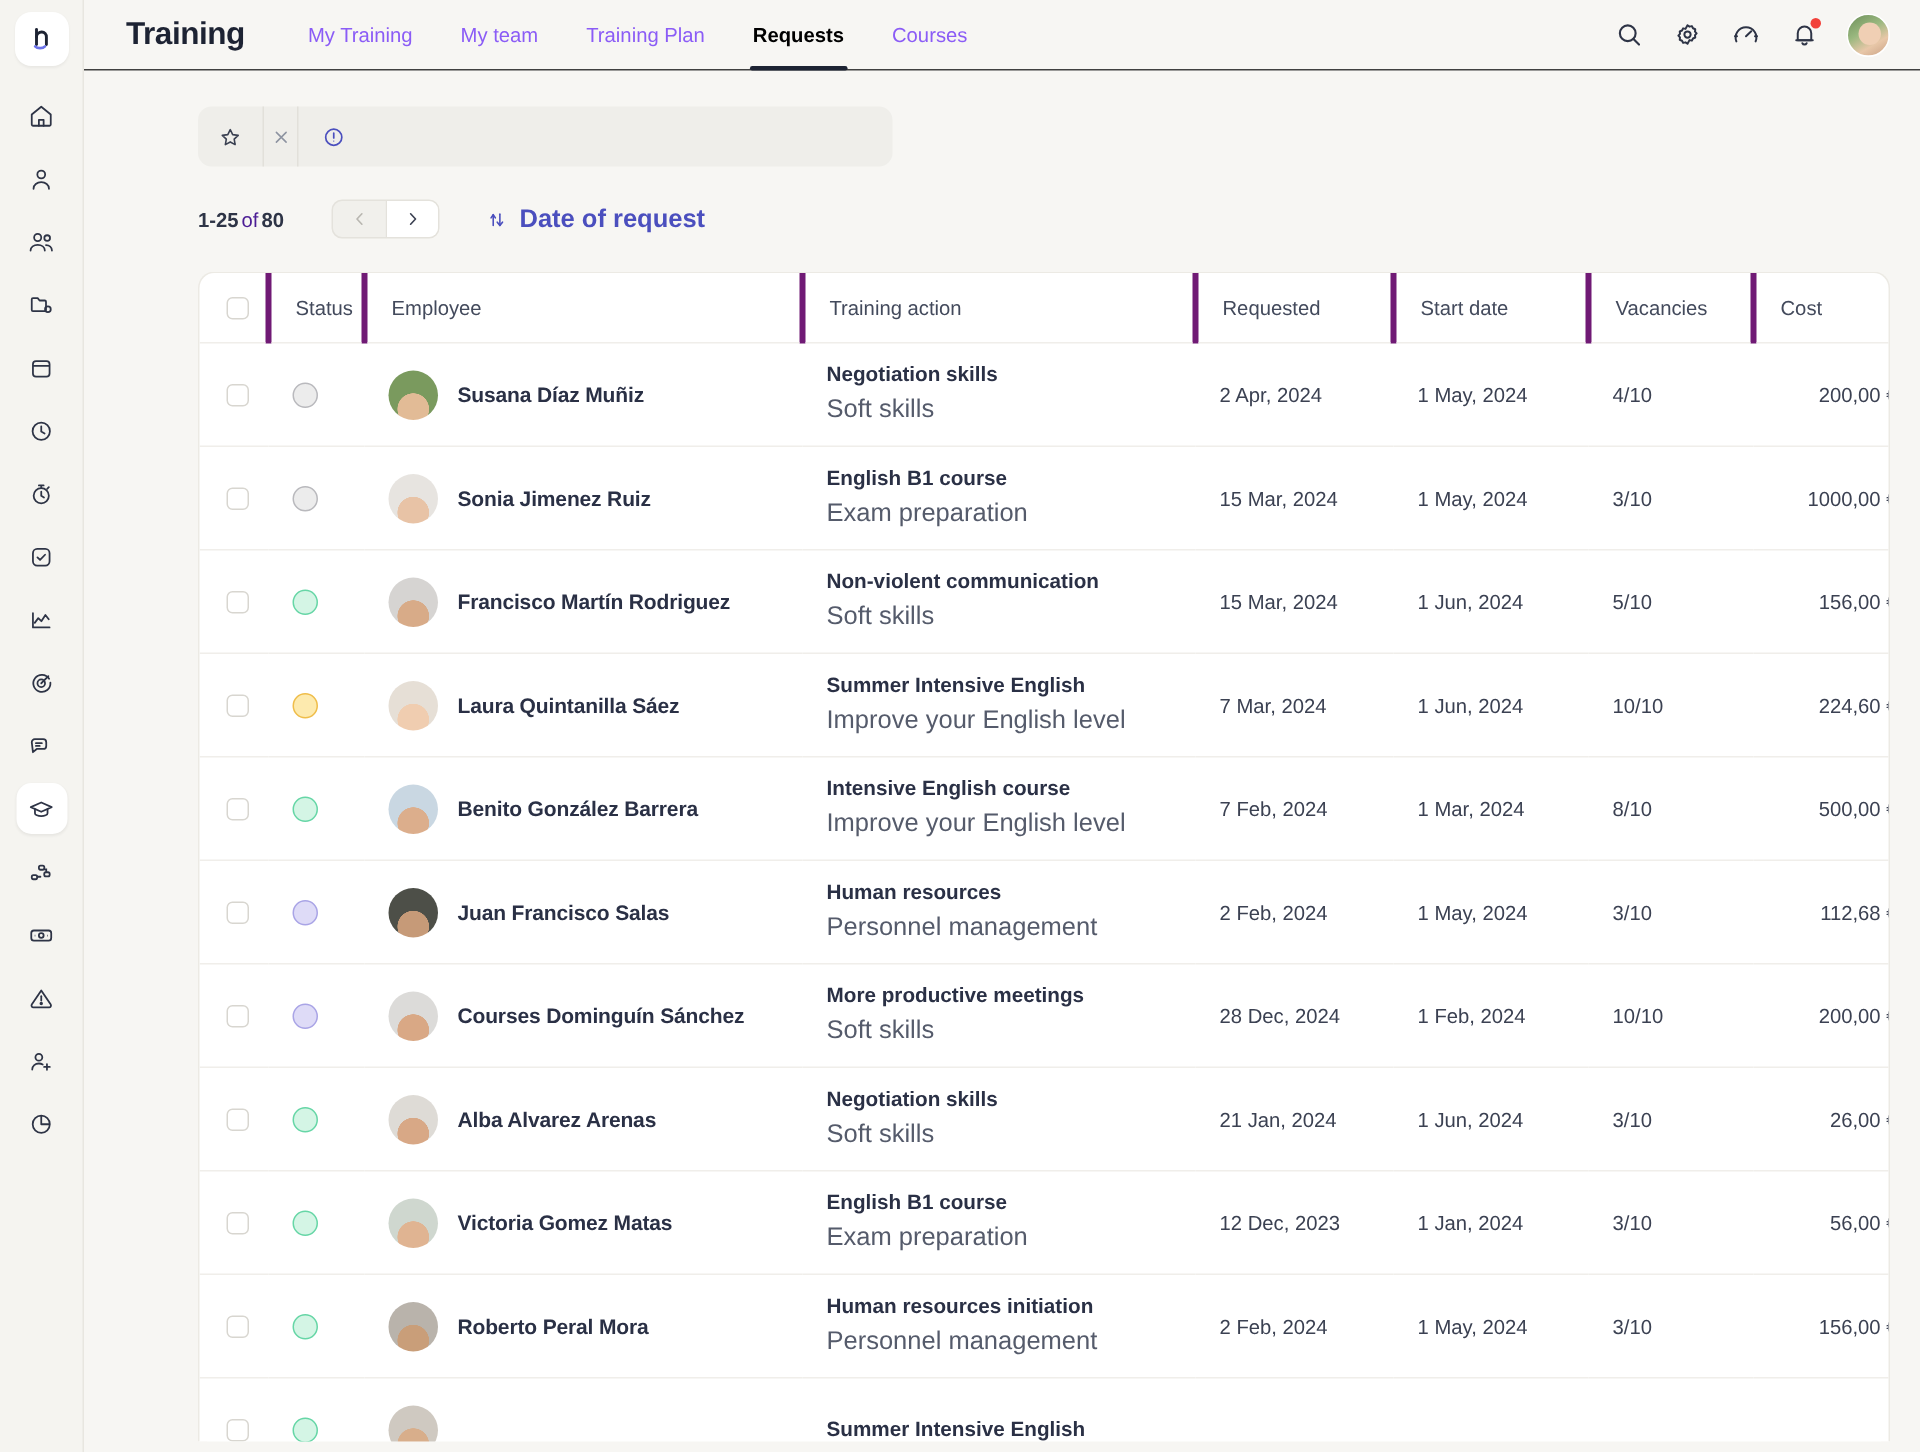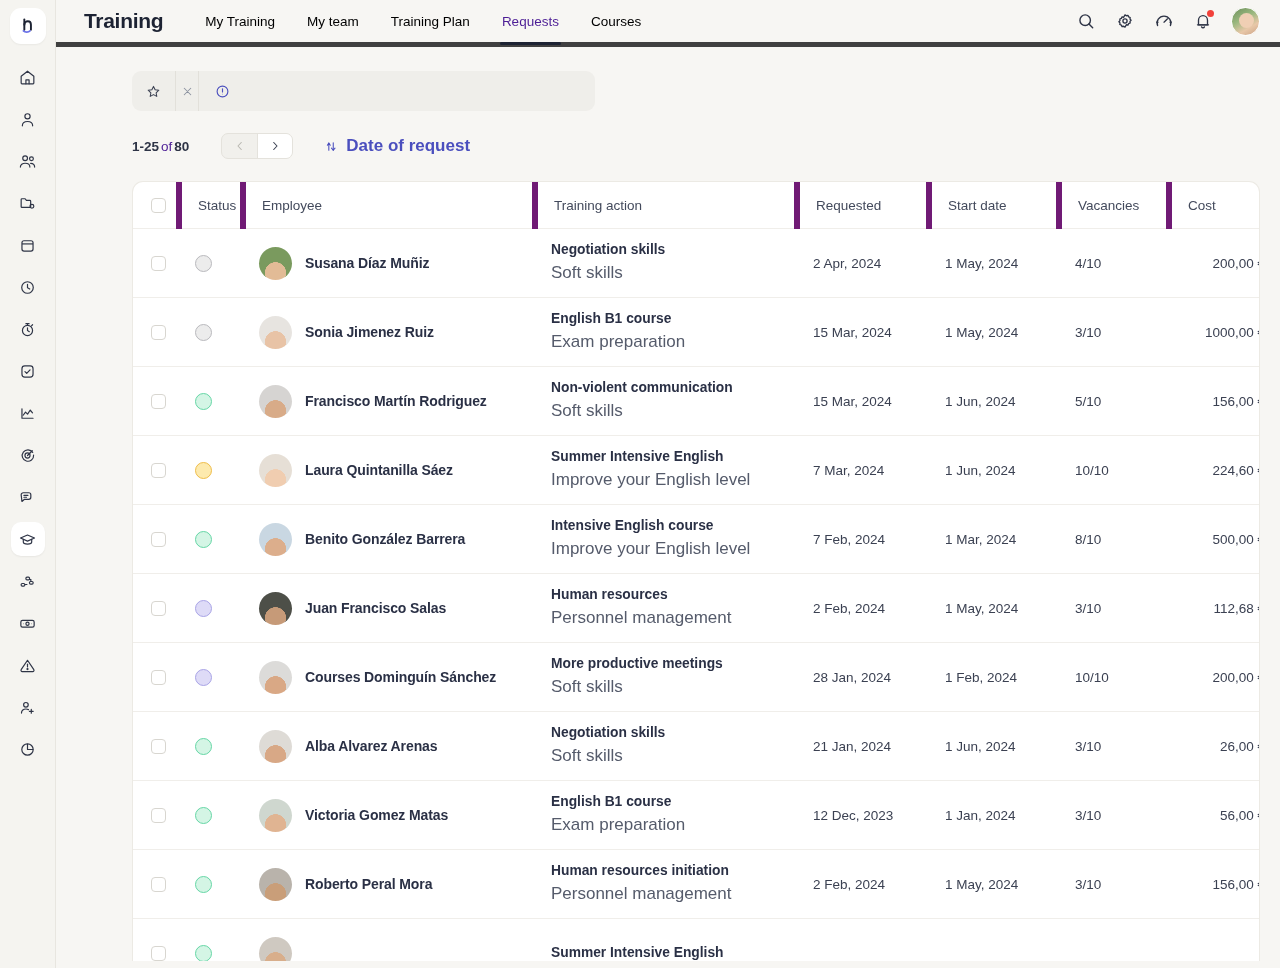--- a/index.html
+++ b/index.html
@@ -34,32 +34,32 @@
   .rail-item.active { background: #ffffff; box-shadow: 0 1px 2px rgba(0,0,0,.06); }
   .rail-item svg { width: 19px; height: 19px; display:block; }
 
   
   .right { flex: 1 1 auto; display: flex; flex-direction: column; min-width: 0; background:#f7f6f3;}
 
   
   .topbar {
     height: 47px; flex: 0 0 47px;
     display: flex; align-items: center;
-    border-bottom: 5px solid #404040;
+    border-bottom: 1px solid #404040;
     background: #f7f6f3;
     padding-left: 28px; padding-right: 20px;
   }
   .app-title { font-size: 21px; font-weight: 700; letter-spacing: -.3px; color: #1d2333; }
   .tabs { display: flex; align-items: center; gap: 0px; margin-left: 26px; height: 47px; }
   .tab {
-    font-size: 13.5px; color: #000000; padding: 0 16px;
+    font-size: 13.5px; color: #8b5cf6; padding: 0 16px;
     height: 47px; display: flex; align-items: center; cursor: pointer;
     position: relative; white-space: nowrap;
   }
-  .tab.active { color: #4c1d95; font-weight: 400; }
+  .tab.active { color: #000000; font-weight: 700; }
   .tab.active::after {
     content: ""; position: absolute; left: 14px; right: 14px; bottom: 0;
     height: 2.5px; background: #1d2333; border-radius: 2px;
   }
   .top-actions { margin-left: auto; display: flex; align-items: center; gap: 18px; }
   .ticon { width: 21px; height: 21px; display:flex; align-items:center; justify-content:center; cursor:pointer; position:relative;}
   .ticon svg { width: 20px; height: 20px; }
   .badge-dot {
     position: absolute; top: -1px; right: -1px; width: 7px; height: 7px;
     border-radius: 50%; background: #f2413a;
@@ -137,21 +137,21 @@
   }
   .c-check  { width: 46px;  padding-left: 18px !important; }
   .c-status { width: 64px;  }
   .c-emp    { width: 292px; }
   .c-action { width: 262px; }
   .c-req    { width: 132px; }
   .c-start  { width: 130px; }
   .c-vac    { width: 110px; }
   .c-cost   { width: 118px; text-align: right; padding-right: 22px !important; }
 
-  th.sep { border-left: 6px solid #701a75; padding-left: 16px !important; }
+  th.sep { border-left: 4px solid #701a75; padding-left: 16px !important; }
   td.sep-pad { padding-left: 16px !important; }
 
   td {
     border-bottom: 1px solid #f0eeea; padding: 0; vertical-align: middle;
     font-size: 13.5px; color: #3b4152; height: 69px;
   }
 
   .chk {
     width: 15px; height: 15px; border: 1.4px solid #d8d6d0; border-radius: 4px;
     background: #fff; cursor: pointer; display: block;
@@ -572,21 +572,21 @@
                     <span class="av" style="background: radial-gradient(circle at 50% 78%, rgb(217, 168, 133) 0px, rgb(217, 168, 133) 34%, rgb(220, 219, 217) 35%, rgb(220, 219, 217) 100%);"></span>
                     <span class="empname">Courses Dominguín Sánchez</span>
                   </div>
                 </td>
                 <td class="c-action">
                   <div class="actcell">
                     <div class="act-title">More productive meetings</div>
                     <div class="act-sub">Soft skills</div>
                   </div>
                 </td>
-                <td class="c-req cellpad">28 Jan, 2024</td>
+                <td class="c-req cellpad">28 Dec, 2024</td>
                 <td class="c-start cellpad">1 Feb, 2024</td>
                 <td class="c-vac vaccell">10/10</td>
                 <td class="c-cost costcell">200,00 €</td>
               </tr>
               <tr>
                 <td class="c-check" style="padding-left:18px">
                   <span class="chk"></span>
                 </td>
                 <td class="c-status sep-pad">
                   <span class="dot" style="background:#d4f5e5;border-color:#66d6a6"></span>

